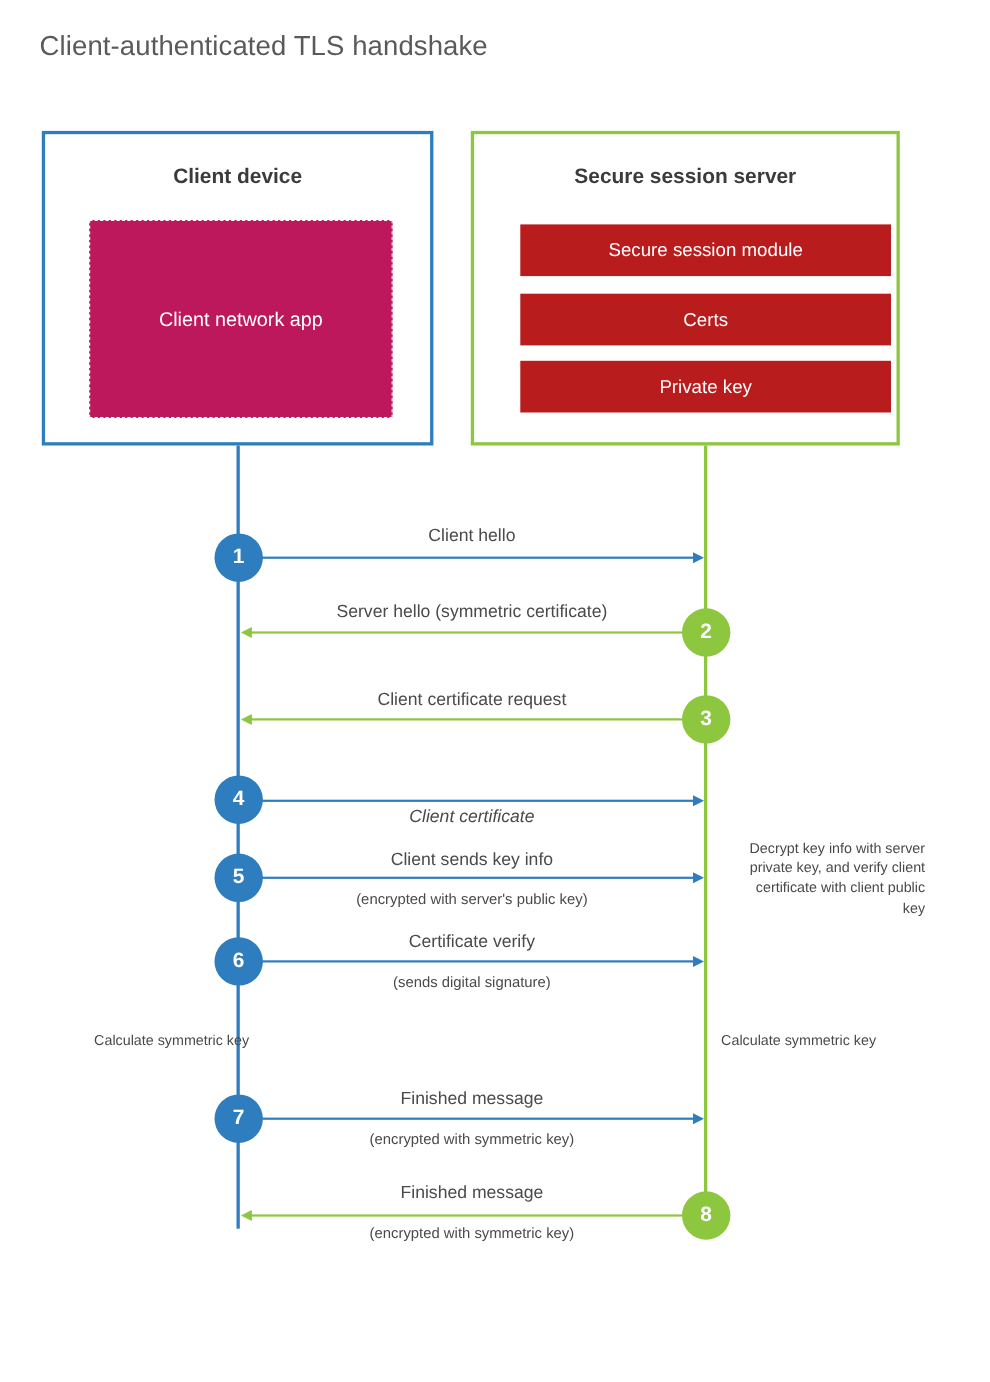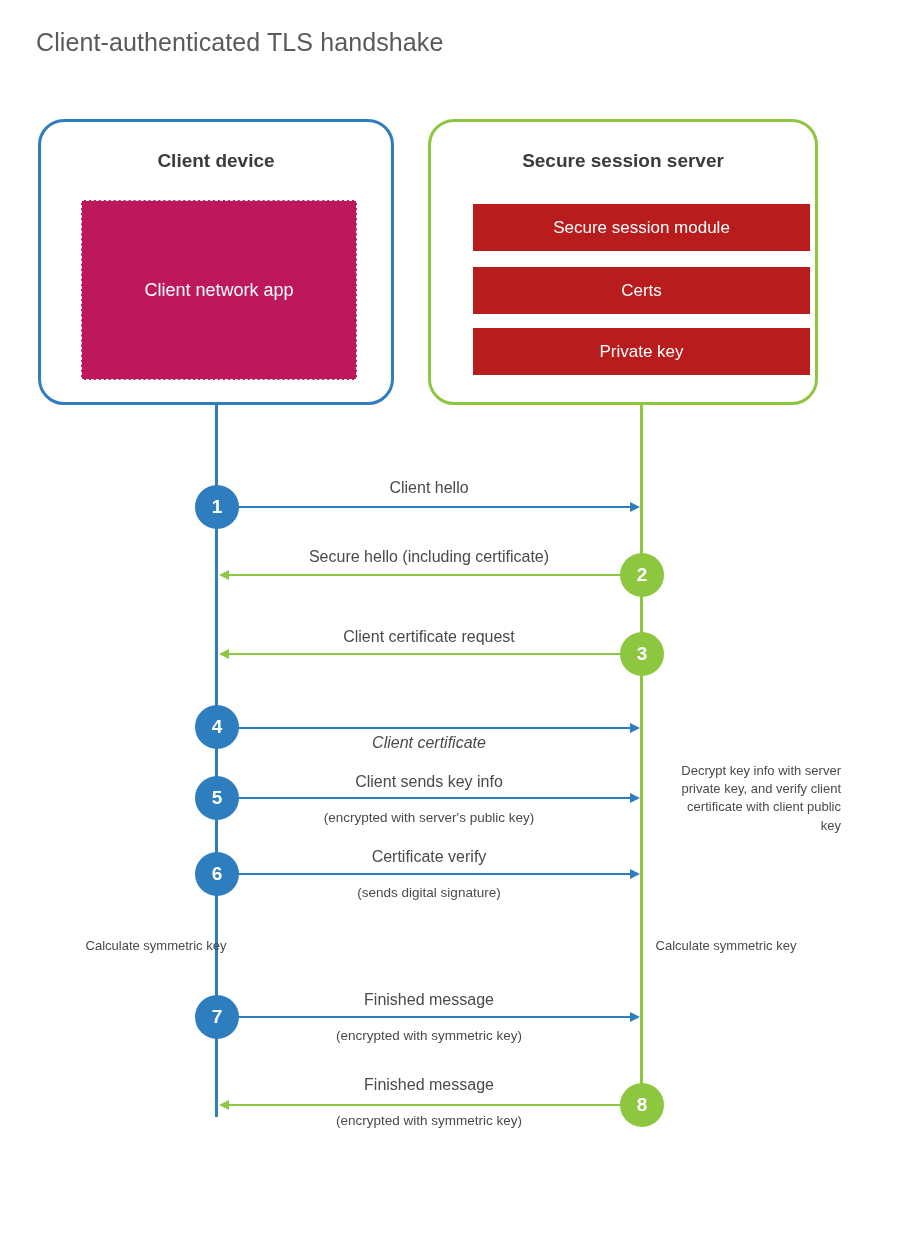--- a/index.html
+++ b/index.html
@@ -26,21 +26,20 @@
     font-weight: 400;
     color: #5a5a5a;
     letter-spacing: 0.1px;
   }
 
   
   .entity-box {
     position: absolute;
     box-sizing: border-box;
     background: #ffffff;
-    border-radius: 26px;
   }
   #client-box {
     left: 38px;
     top: 119px;
     width: 356px;
     height: 286px;
     border: 3px solid #2e7dbf;
   }
   #server-box {
     left: 428px;
@@ -199,21 +198,21 @@
 
   <div class="arrow blue" style="left:217px; top:506px; width:414px;">
     <span class="arrow-head right"></span>
   </div>
   <div class="msg-label" style="left:229px; top:479px; width:400px;">Client hello</div>
   <div class="step-circle blue" style="left:195px; top:485px;">1</div>
 
   <div class="arrow green" style="left:228px; top:574px; width:394px;">
     <span class="arrow-head left"></span>
   </div>
-  <div class="msg-label" style="left:229px; top:548px; width:400px;">Secure hello (including certificate)</div>
+  <div class="msg-label" style="left:229px; top:548px; width:400px;">Server hello (symmetric certificate)</div>
   <div class="step-circle green" style="left:620px; top:553px;">2</div>
 
   <div class="arrow green" style="left:228px; top:653px; width:394px;">
     <span class="arrow-head left"></span>
   </div>
   <div class="msg-label" style="left:229px; top:628px; width:400px;">Client certificate request</div>
   <div class="step-circle green" style="left:620px; top:632px;">3</div>
 
   <div class="arrow blue" style="left:217px; top:727px; width:414px;">
     <span class="arrow-head right"></span>

